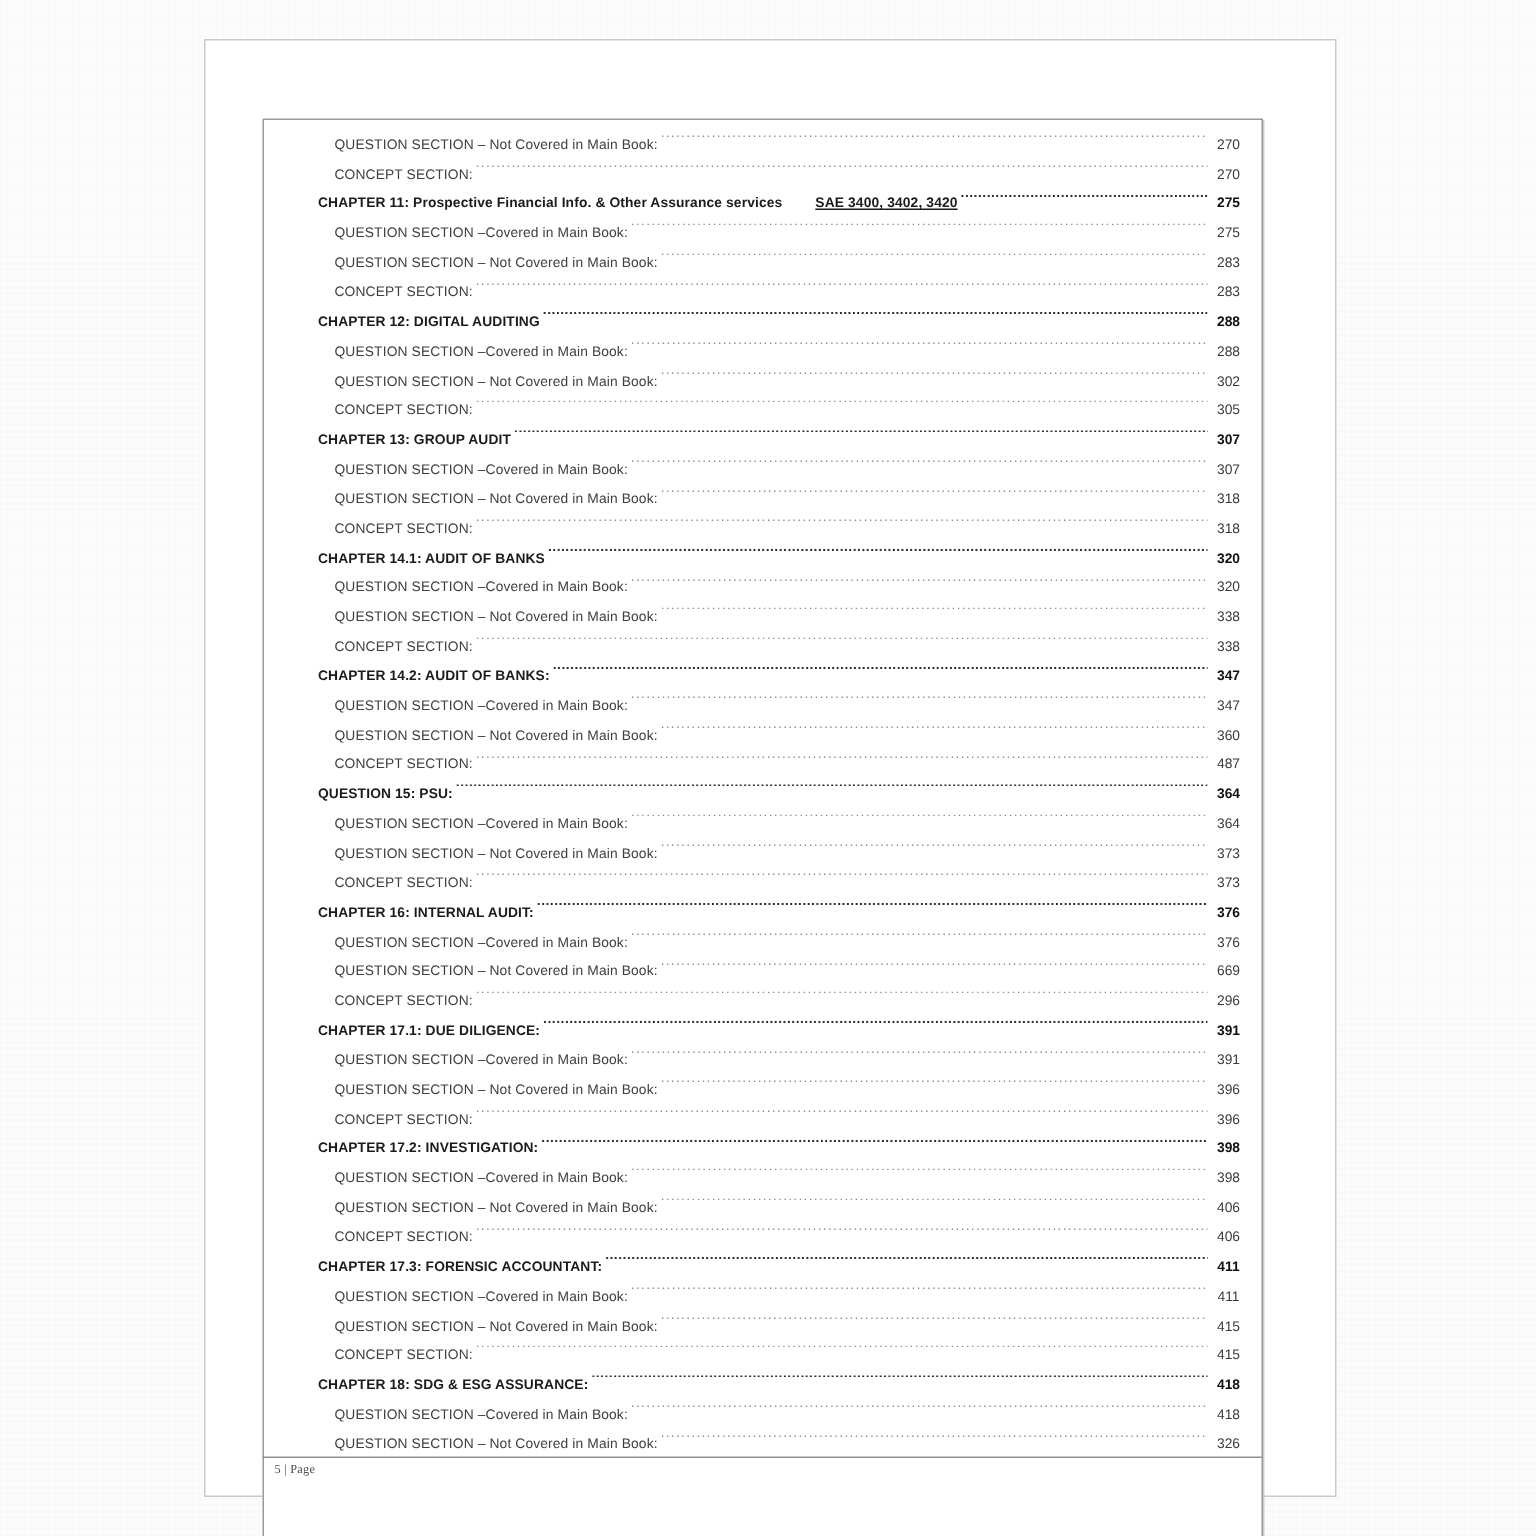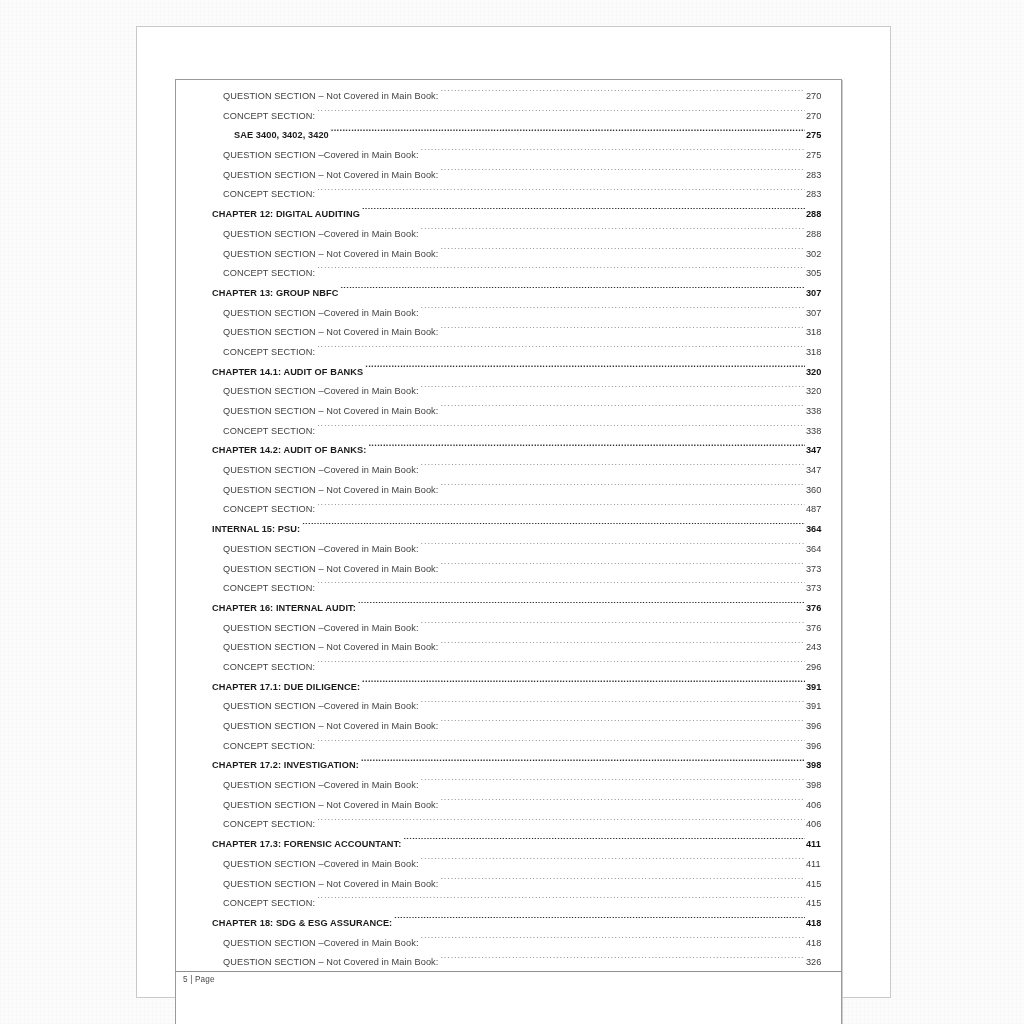--- a/index.html
+++ b/index.html
@@ -73,20 +73,21 @@
 
   .toc-row .label {
     flex: 0 0 auto;
     letter-spacing: 0.01em;
   }
 
   .toc-row .tail {
     flex: 0 0 auto;
     padding-left: 22px;
     letter-spacing: 0.01em;
+    text-decoration: underline;
   }
 
   .toc-row .leader {
     flex: 1 1 auto;
     overflow: hidden;
     margin: 0 1px 0 2px;
     position: relative;
     height: 1em;
   }
   .toc-row .leader::after {
@@ -97,21 +98,21 @@
     color: #6d6d6d;
     position: absolute;
     left: 0;
     bottom: 0;
     white-space: nowrap;
   }
 
   .toc-row .pageno {
     flex: 0 0 auto;
     width: 26px;
-    text-align: left;
+    text-align: center;
     color: #3a3a3a;
   }
 
   
   .toc-row.level-chapter {
     font-weight: bold;
     color: #1b1b1b;
     padding-left: 27px;
   }
   .toc-row.level-chapter .pageno { color: #111111; }
@@ -131,20 +132,21 @@
     color: #8a8a8a;
     letter-spacing: 0.85px;
   }
 
   
   #page-footer {
     position: absolute;
     left: 38px;
     top: 944px;
     width: 667px;
+    font-family: Liberation Serif, serif;
   }
   #footer-rule {
     width: 100%;
     height: 0;
     border-top: 1px solid #8f8f8f;
   }
   #footer-text {
     margin-top: 3px;
     padding-left: 8px;
     font-size: 8.2px;
@@ -165,20 +167,21 @@
           <span class="label">QUESTION SECTION – Not Covered in Main Book:</span>
           <span class="leader"></span>
           <span class="pageno">270</span>
         </div>
         <div class="toc-row level-section">
           <span class="label">CONCEPT SECTION:</span>
           <span class="leader"></span>
           <span class="pageno">270</span>
         </div>
         <div class="toc-row level-chapter">
+          <span class="label">CHAPTER 11: Prospective Financial Info. &amp; Other Assurance services</span>
           <span class="tail">SAE 3400, 3402, 3420</span>
           <span class="leader"></span>
           <span class="pageno">275</span>
         </div>
         <div class="toc-row level-section">
           <span class="label">QUESTION SECTION –Covered in Main Book:</span>
           <span class="leader"></span>
           <span class="pageno">275</span>
         </div>
         <div class="toc-row level-section">
@@ -205,21 +208,21 @@
           <span class="label">QUESTION SECTION – Not Covered in Main Book:</span>
           <span class="leader"></span>
           <span class="pageno">302</span>
         </div>
         <div class="toc-row level-section">
           <span class="label">CONCEPT SECTION:</span>
           <span class="leader"></span>
           <span class="pageno">305</span>
         </div>
         <div class="toc-row level-chapter">
-          <span class="label">CHAPTER 13: GROUP NBFC</span>
+          <span class="label">CHAPTER 13: GROUP AUDIT</span>
           <span class="leader"></span>
           <span class="pageno">307</span>
         </div>
         <div class="toc-row level-section">
           <span class="label">QUESTION SECTION –Covered in Main Book:</span>
           <span class="leader"></span>
           <span class="pageno">307</span>
         </div>
         <div class="toc-row level-section">
           <span class="label">QUESTION SECTION – Not Covered in Main Book:</span>
@@ -265,21 +268,21 @@
           <span class="label">QUESTION SECTION – Not Covered in Main Book:</span>
           <span class="leader"></span>
           <span class="pageno">360</span>
         </div>
         <div class="toc-row level-section">
           <span class="label">CONCEPT SECTION:</span>
           <span class="leader"></span>
           <span class="pageno">487</span>
         </div>
         <div class="toc-row level-chapter">
-          <span class="label">INTERNAL 15: PSU:</span>
+          <span class="label">QUESTION 15: PSU:</span>
           <span class="leader"></span>
           <span class="pageno">364</span>
         </div>
         <div class="toc-row level-section">
           <span class="label">QUESTION SECTION –Covered in Main Book:</span>
           <span class="leader"></span>
           <span class="pageno">364</span>
         </div>
         <div class="toc-row level-section">
           <span class="label">QUESTION SECTION – Not Covered in Main Book:</span>
@@ -297,21 +300,21 @@
           <span class="pageno">376</span>
         </div>
         <div class="toc-row level-section">
           <span class="label">QUESTION SECTION –Covered in Main Book:</span>
           <span class="leader"></span>
           <span class="pageno">376</span>
         </div>
         <div class="toc-row level-section">
           <span class="label">QUESTION SECTION – Not Covered in Main Book:</span>
           <span class="leader"></span>
-          <span class="pageno">243</span>
+          <span class="pageno">669</span>
         </div>
         <div class="toc-row level-section">
           <span class="label">CONCEPT SECTION:</span>
           <span class="leader"></span>
           <span class="pageno">296</span>
         </div>
         <div class="toc-row level-chapter">
           <span class="label">CHAPTER 17.1: DUE DILIGENCE:</span>
           <span class="leader"></span>
           <span class="pageno">391</span>

